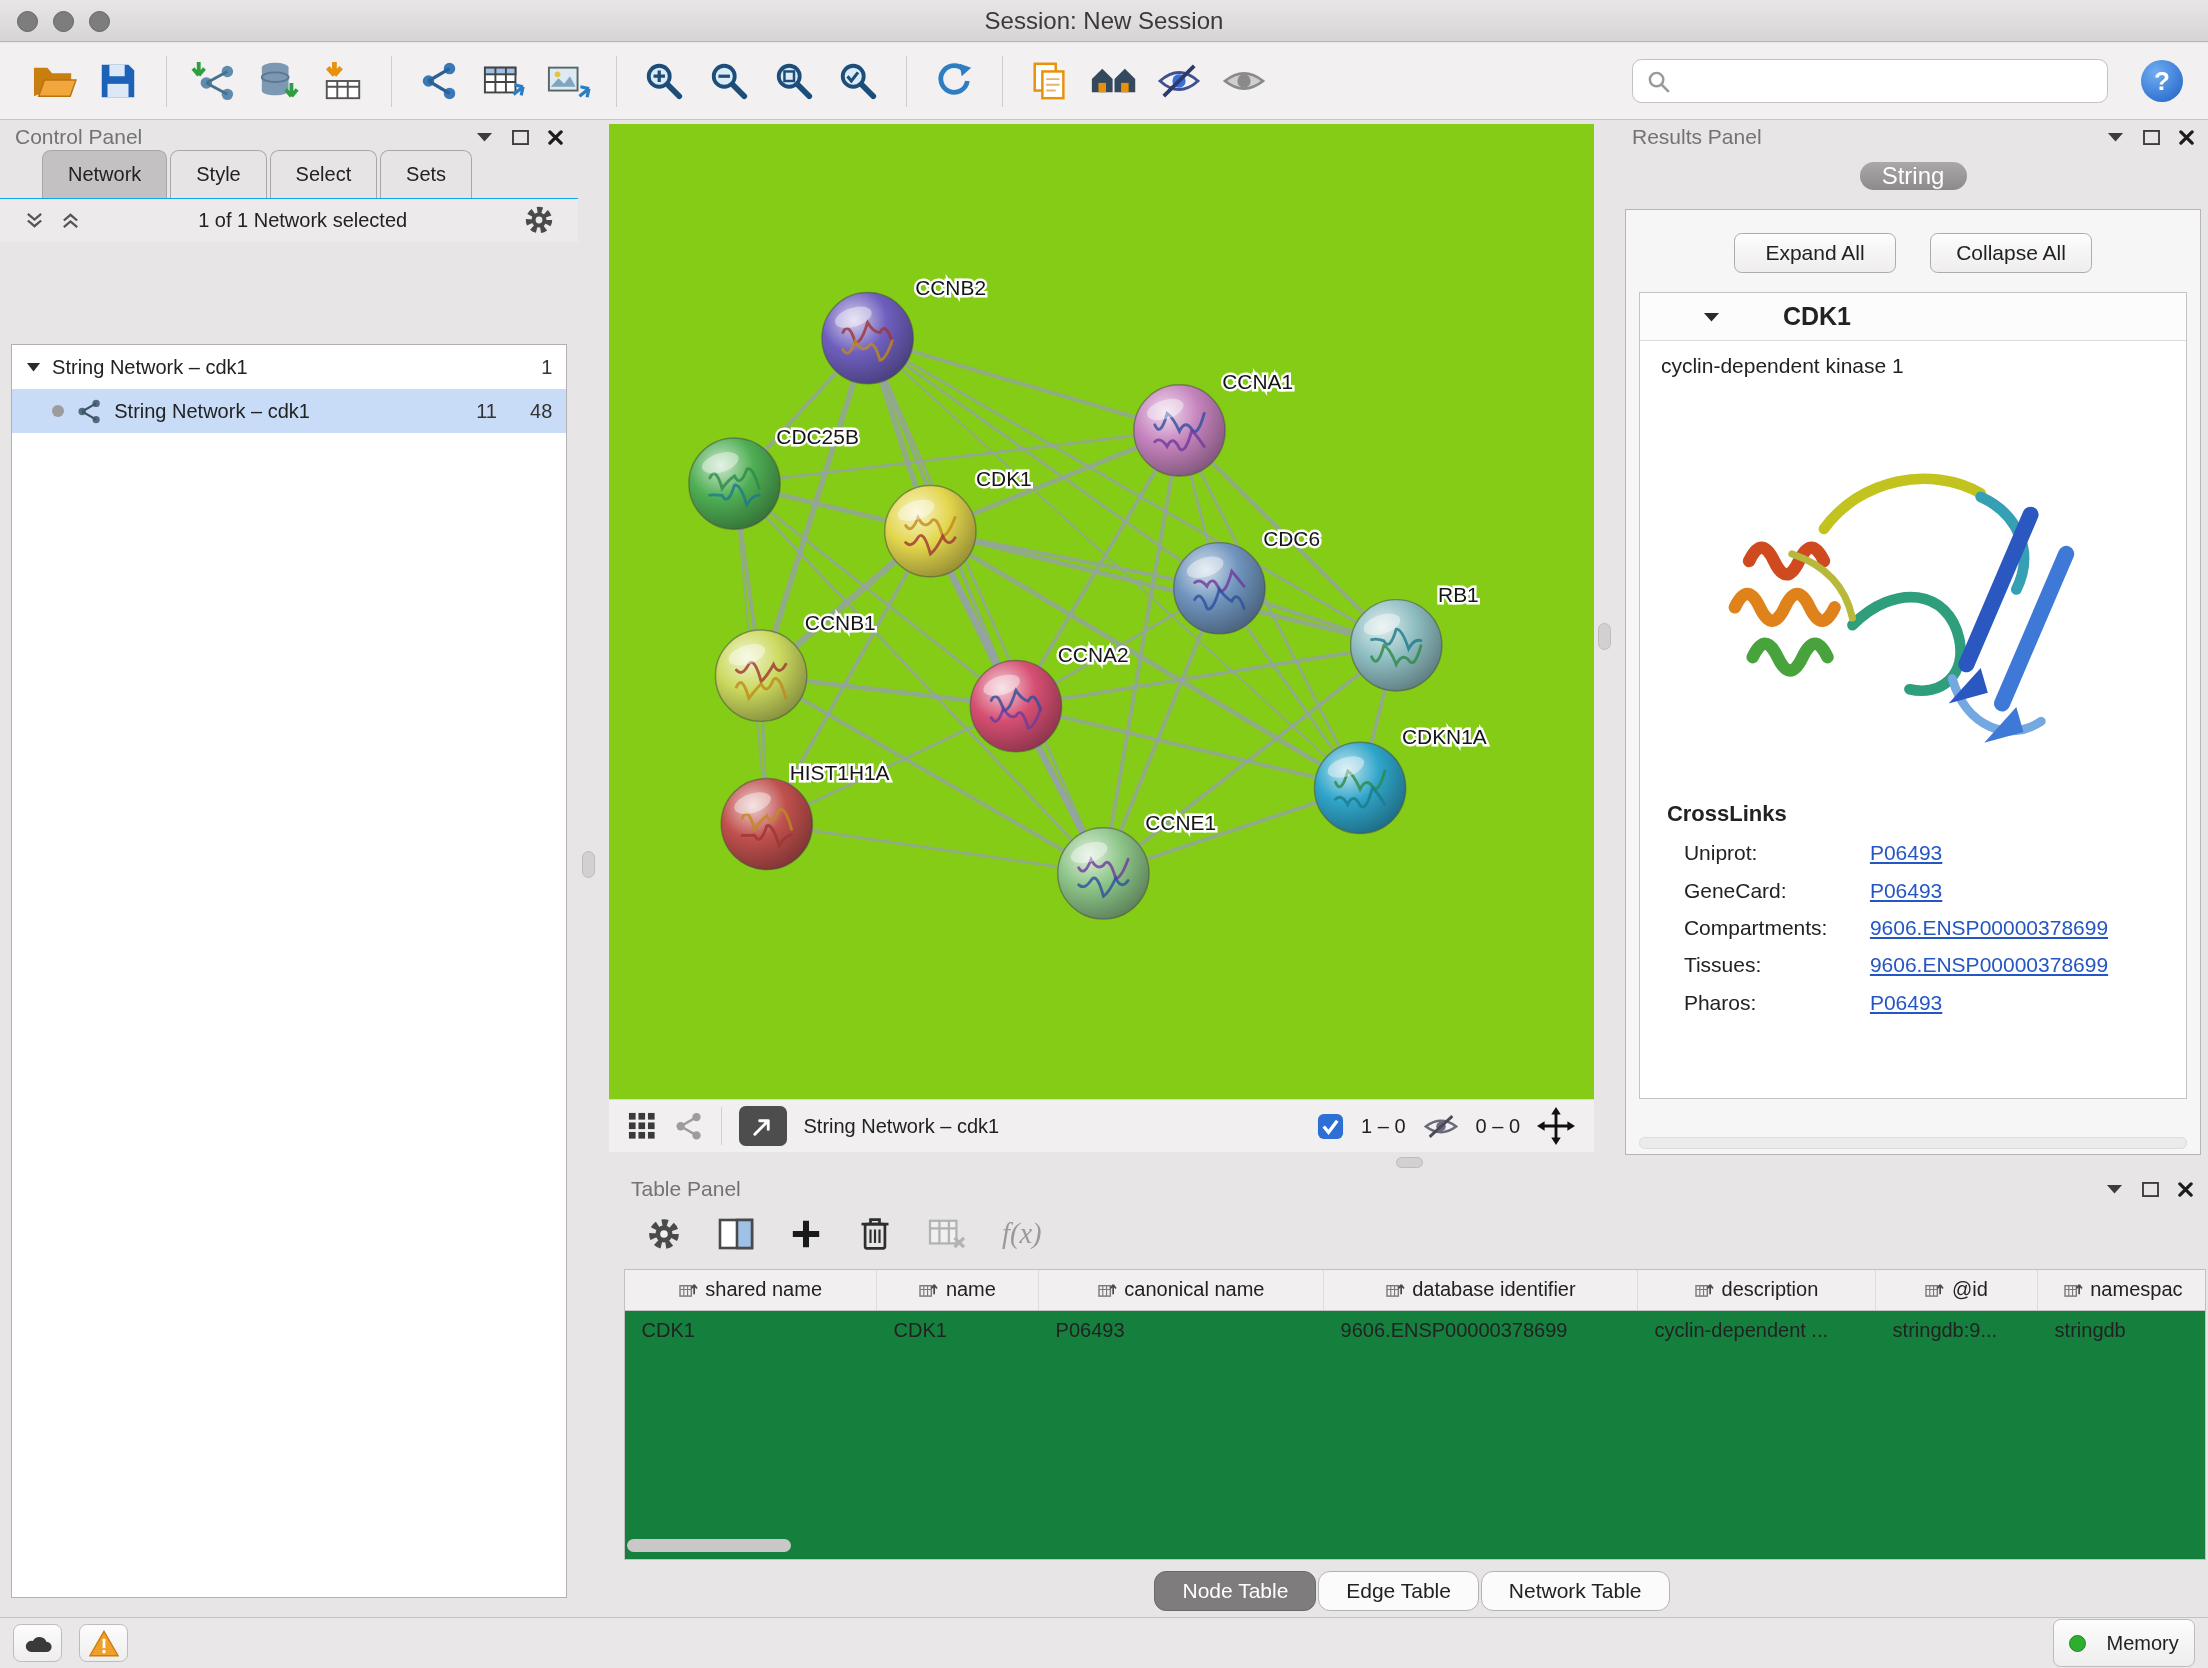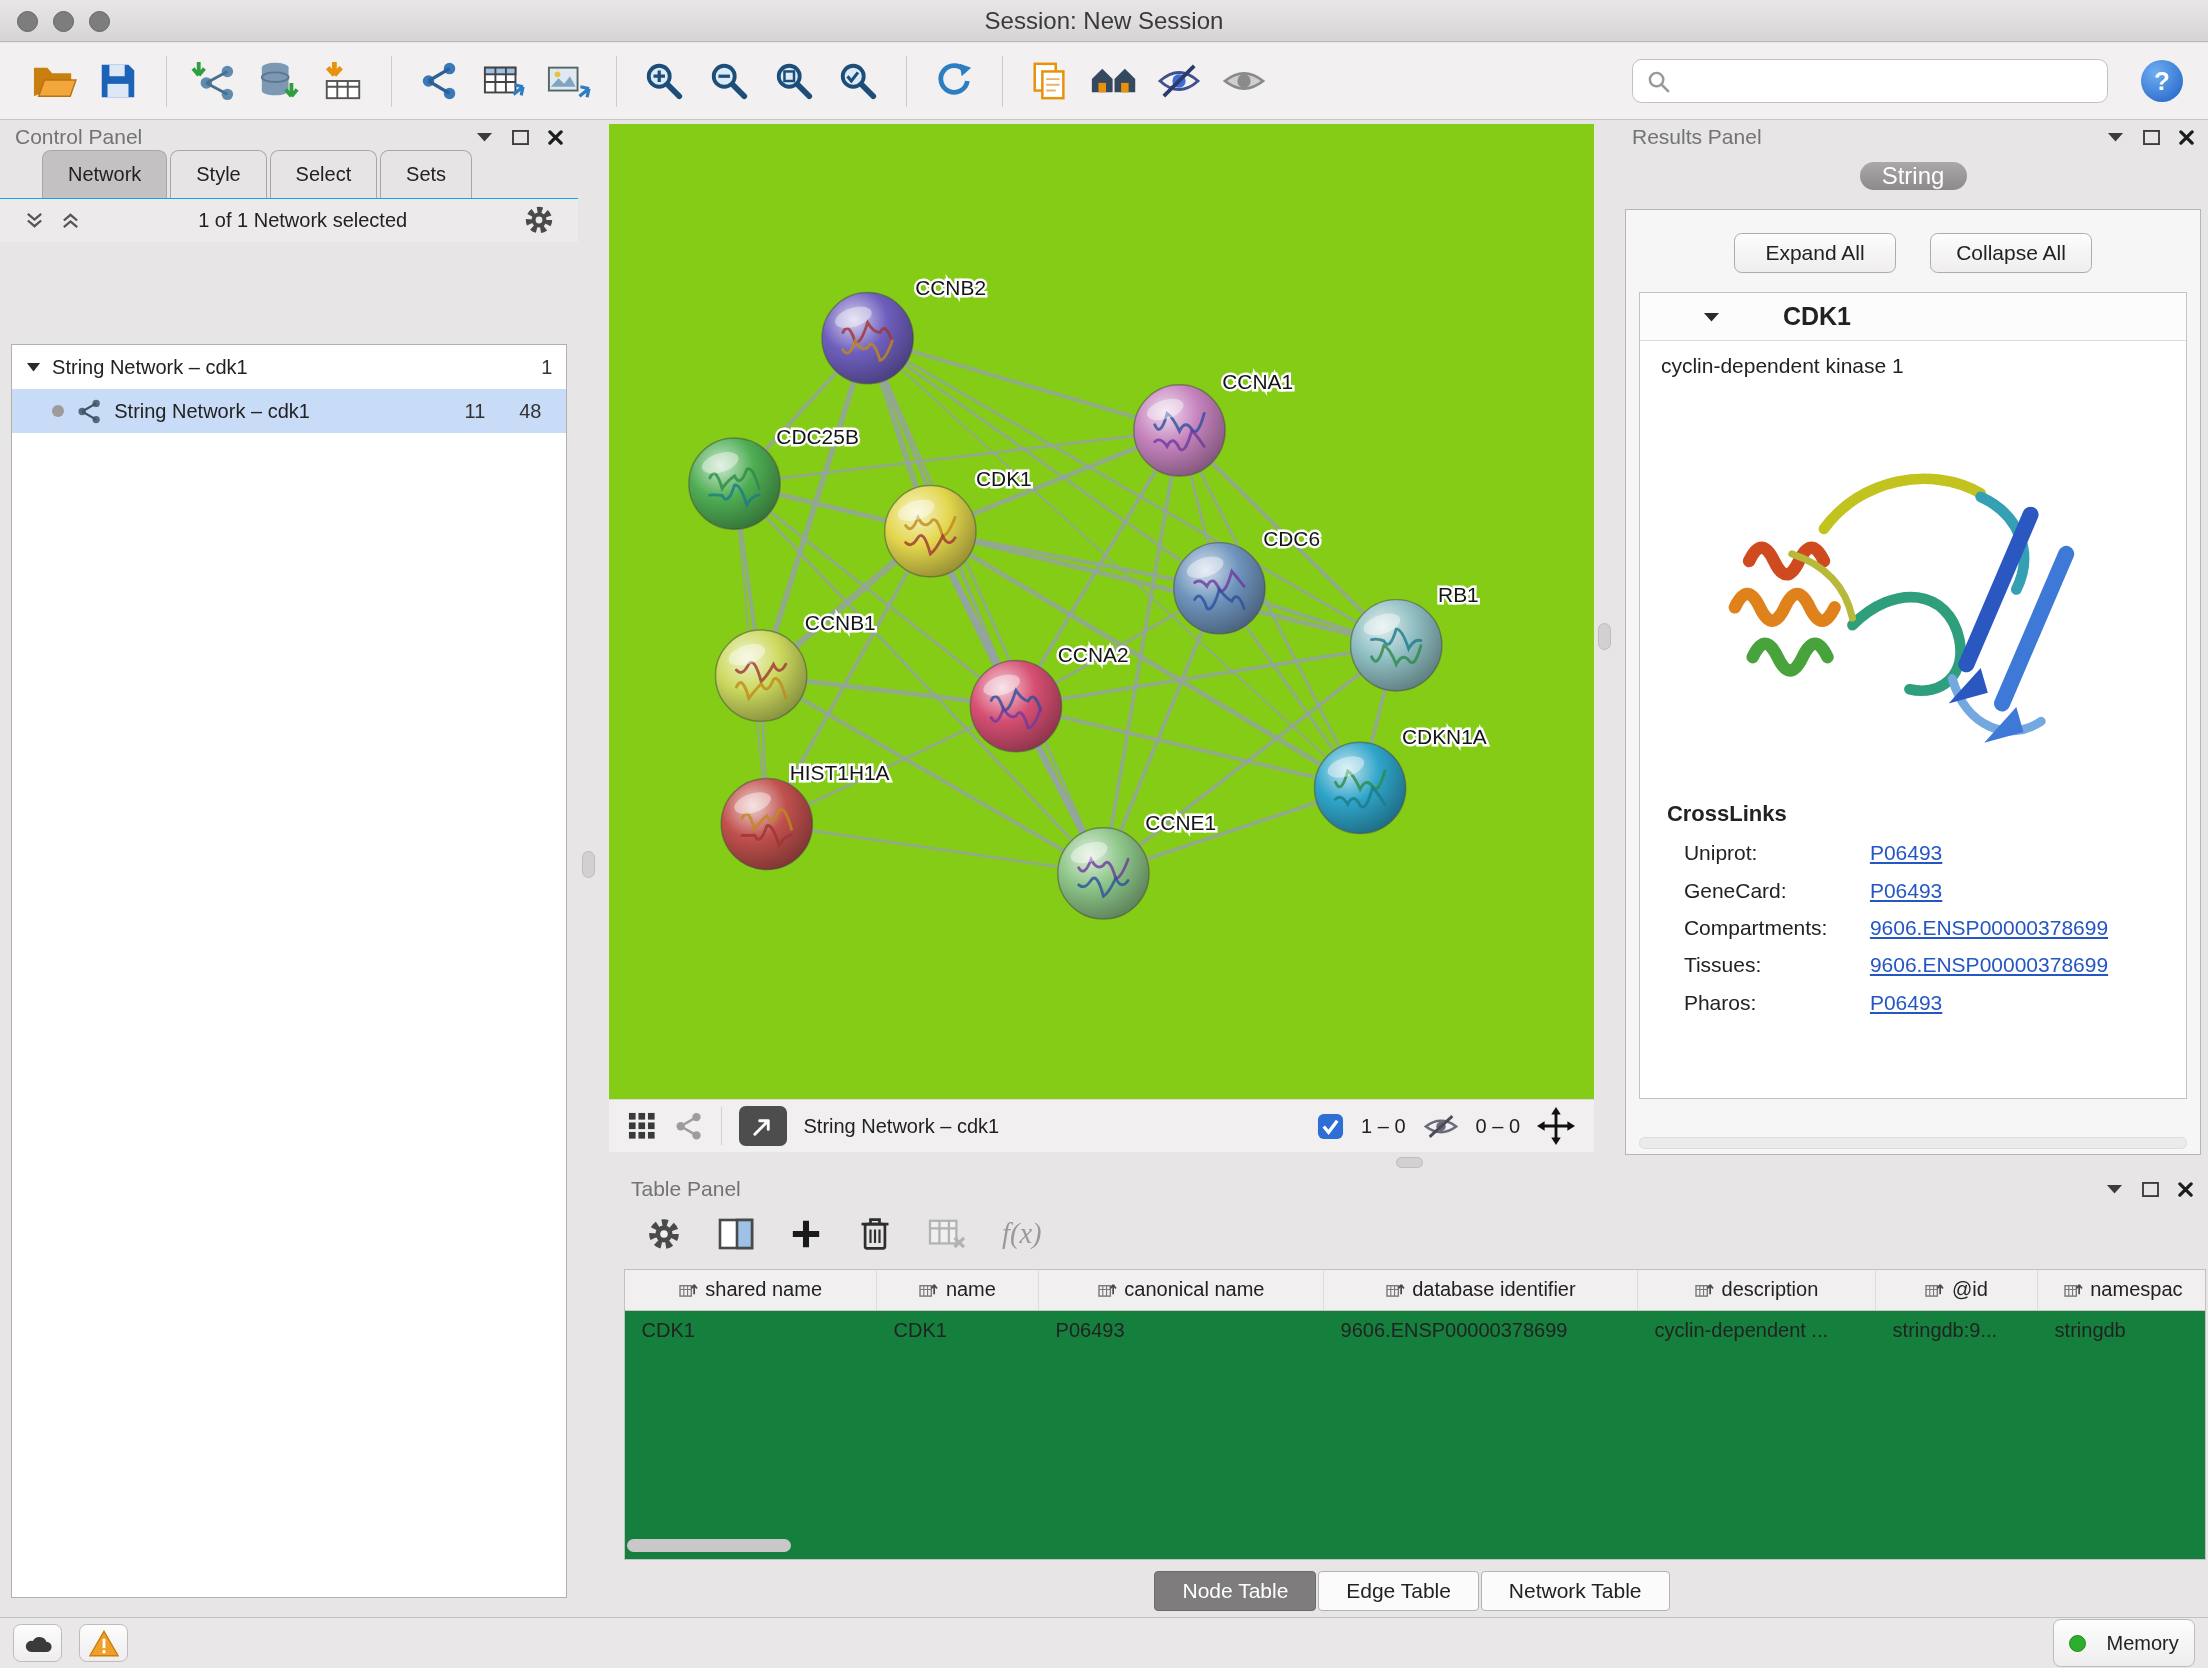--- a/index.html
+++ b/index.html
@@ -31,21 +31,21 @@
   .cp-tab{padding:0 25px;height:48px;display:flex;align-items:center;font-size:20px;border:1px solid #a8a6a6;border-bottom:none;border-radius:8.6px 8.6px 0 0;background:#e6e4e4;}
   .cp-tab.selected{background:#c3c1c1;}
   #cp-status{height:44px;display:flex;align-items:center;padding:0 23px;border-top:1px solid #0ea5e9;background:#eceaea;font-size:20px;gap:13.3px;}
   #cp-status .status-text{flex:1;text-align:center;}
   #cp-tree{position:absolute;left:11.4px;right:11.4px;top:224px;bottom:13.3px;background:#fff;border:1px solid #b2b0b0;}
   .tree-row{height:44px;display:flex;align-items:center;font-size:20px;padding:0 13.3px;gap:11.4px;}
   .tree-row.selected{background:#c9dcf7;}
   .tree-indent{width:15px;flex:0 0 auto;}
   .tree-bullet{width:12.4px;height:12.4px;border-radius:50%;background:#9d9b9b;flex:0 0 auto;}
   .tree-count{margin-left:auto;color:#333;}
-  .tree-count2{width:44px;text-align:center;color:#333;}
+  .tree-count2{width:44px;text-align:right;color:#333;}
 
   
   #network-canvas{position:absolute;left:609px;top:124px;width:985px;height:976px;background:#84cc16;}
   
   #network-toolbar{position:absolute;left:609px;top:1099px;width:985px;height:53px;background:#f1efef;border-top:1px solid #dad8d8;display:flex;align-items:center;padding:0 19px;gap:17px;font-size:20px;}
   .nt-sep{width:1px;height:38px;background:#d2d0d0;}
   #nt-darkbtn{width:48px;height:40px;background:#4d4d4d;border-radius:6.7px;display:flex;align-items:center;justify-content:center;}
   #network-toolbar .spacer{flex:1;}
 
   
@@ -70,21 +70,21 @@
   #table-panel{position:absolute;left:616px;top:1172px;width:1592px;height:443px;}
   #tp-toolbar{height:55px;display:flex;align-items:center;gap:36px;padding-left:30px;}
   #fx-label{font-family:"Liberation Serif",serif;font-style:italic;font-size:28.5px;color:#9a9a9a;}
   #tp-table{position:absolute;left:7.6px;right:1.9px;top:97px;bottom:55px;background:#15803d;border:1px solid #c2c0c0;overflow:hidden;}
   table{border-collapse:collapse;table-layout:fixed;font-size:20px;width:1584px;}
   th{height:40px;background:#f1efef;border-bottom:1px solid #c6c4c4;border-right:1px solid #dddbdb;font-weight:normal;text-align:left;padding:0 9.5px;white-space:nowrap;overflow:hidden;}
   th .th-inner{display:flex;align-items:center;gap:7.6px;justify-content:center;}
   td{height:40px;padding:0 9.5px 0 17px;white-space:nowrap;overflow:hidden;}
   #tp-scroll-thumb{position:absolute;left:11.4px;bottom:63px;width:164px;height:13.3px;background:#c9c7c7;border-radius:6.7px;}
   #tp-tabs{position:absolute;left:0;right:0;bottom:3.8px;display:flex;justify-content:center;gap:1.9px;}
-  .tp-tab{height:40px;padding:0 27px;display:flex;align-items:center;font-size:21px;border:1px solid #b4b2b2;background:#fbfbfb;border-radius:4px;}
+  .tp-tab{height:40px;padding:0 27px;display:flex;align-items:center;font-size:21px;border:1px solid #b4b2b2;background:#fbfbfb;border-radius:12px;}
   .tp-tab.selected{background:#7e7c7c;color:#fff;border-color:#6c6a6a;}
 
   
   #statusbar{position:absolute;left:0;top:1617px;width:100%;height:51px;background:#e9e7e7;border-top:1px solid #c2c0c0;display:flex;align-items:center;padding:0 13.3px;gap:17px;}
   .sb-btn{width:49px;height:38px;border:1px solid #bdbbbb;border-radius:7.6px;background:linear-gradient(#fdfdfd,#efeded);display:flex;align-items:center;justify-content:center;}
   #memory-btn{margin-left:auto;min-width:126px;height:48px;border:1px solid #bdbbbb;border-radius:7.6px;background:linear-gradient(#fdfdfd,#efeded);display:flex;align-items:center;justify-content:center;gap:20px;font-size:20px;padding:0 15px;}
   #memory-dot{width:17px;height:17px;border-radius:50%;background:#2eae2e;border:1px solid #1d8a1d;}
 
   .splitter{position:absolute;background:#d2d0d0;border:1px solid #bdbbbb;border-radius:7.6px;}
 </style>

